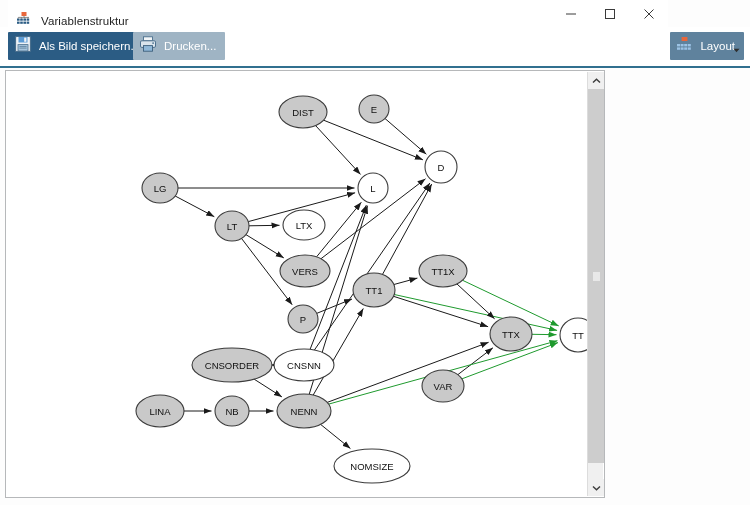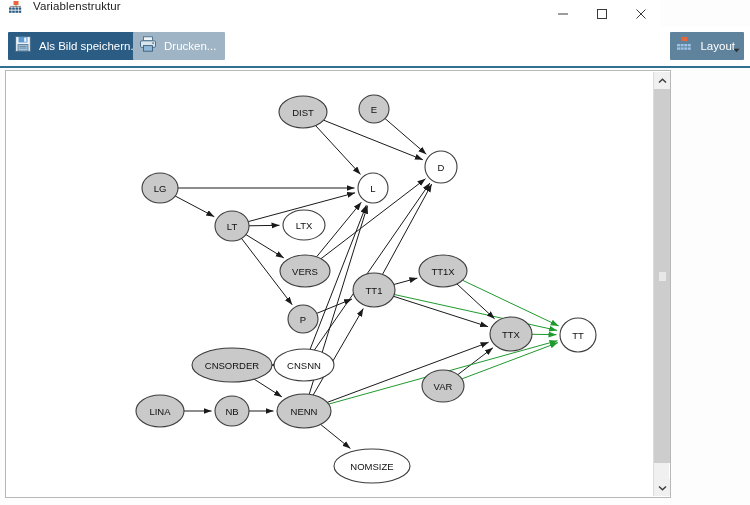--- a/index.html
+++ b/index.html
@@ -6,22 +6,22 @@
   body{
     width:750px;height:505px;overflow:hidden;
     font-family:"Liberation Sans", sans-serif;
     background:#ffffff;
     -webkit-font-smoothing:antialiased;
   }
   .window{position:relative;width:750px;height:505px;background:#fdfdfd;}
 
   
   .titlebar{
-    position:absolute;left:0;top:0;width:660px;height:27px;
-    background:#ffffff;display:flex;align-items:flex-start;
+    position:absolute;left:8px;top:0;width:660px;height:27px;
+    background:#ffffff;display:flex;align-items:flex-end;
   }
   .title-icon{width:16px;height:16px;margin-left:8px;position:relative;flex:0 0 auto;}
   .title-text{
     font-size:11.5px;color:#1d1d1d;margin-left:9px;letter-spacing:.1px;
     white-space:nowrap;
   }
   .wincontrols{position:absolute;right:0;top:0;height:27px;display:flex;}
   .wbtn{width:39px;height:27px;display:flex;align-items:center;justify-content:center;}
   .wbtn svg{display:block;}
 
@@ -36,21 +36,21 @@
   }
   .tb-btn .lbl{font-size:11.5px;color:#ffffff;margin-left:7px;white-space:nowrap;}
   #btn-save{left:8px;background:#2b5c84;}
   #btn-print{left:133px;background:#9fb4c4;}
   #btn-print .lbl{color:#ffffff;text-align:right;}
   #btn-layout{right:6px;background:#5f829d;}
   .ico{flex:0 0 auto;position:relative;}
 
   
   .canvas-wrap{
-    position:absolute;left:5px;top:70px;width:666px;height:428px;
+    position:absolute;left:5px;top:70px;width:600px;height:428px;
     background:#ffffff;border:1px solid #b6b8ba;box-sizing:border-box;
   }
   .graph{position:absolute;left:0;top:0;width:722px;height:426px;}
   .graph svg{display:block;}
 
   
   .vscroll{
     position:absolute;right:1px;top:1px;width:16px;height:424px;
     background:#f0f0f0;border-left:1px solid #dcdcdc;box-sizing:border-box;
   }

